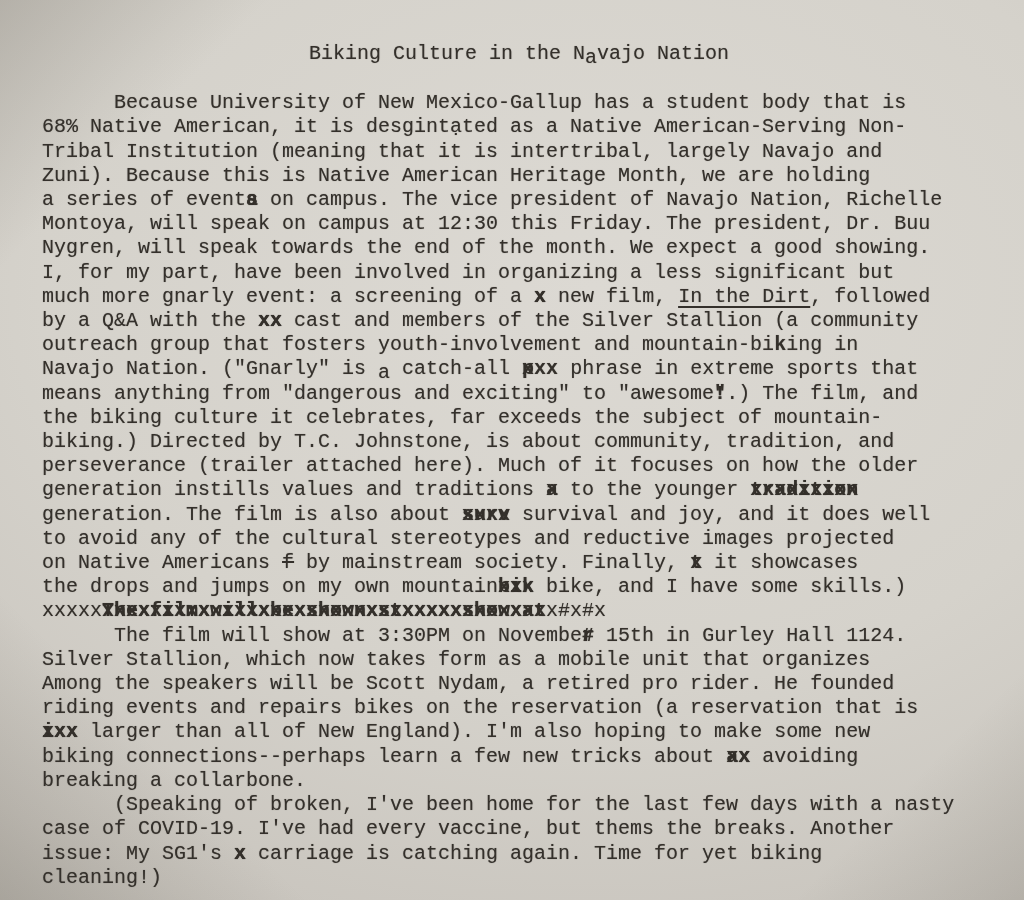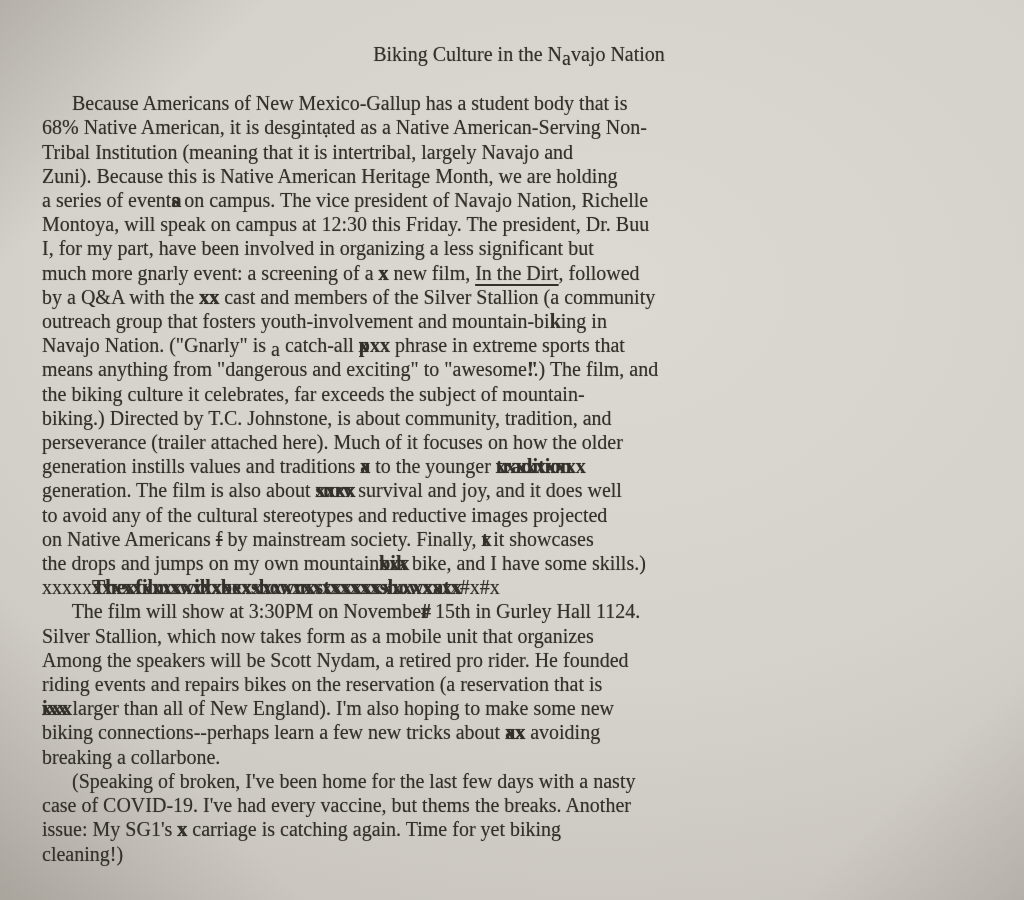--- a/index.html
+++ b/index.html
@@ -12,21 +12,21 @@
     width: 1024px;
     height: 900px;
     box-sizing: border-box;
     padding: 42px 28px 0 42px;
     overflow: hidden;
     background:
       linear-gradient(135deg, rgba(110,105,95,0.28) 0%, rgba(110,105,95,0) 14%),
       linear-gradient(45deg, rgba(110,105,95,0.30) 0%, rgba(110,105,95,0) 16%),
       linear-gradient(315deg, rgba(110,105,95,0.22) 0%, rgba(110,105,95,0) 12%),
       radial-gradient(120% 100% at 58% 32%, #dcd9d3 0%, #d5d2cb 45%, #c9c5be 75%, #b4b0a8 100%);
-    font-family: Liberation Serif, serif;
+    font-family: Liberation Mono, monospace;
     font-size: 20px;
     line-height: 24.2px;
     color: var(--ink, #34302b);
     text-shadow: 0 0 1px rgba(45, 42, 38, 0.45);
   }
   .title {
     text-align: center;
     margin-bottom: 25px;
     white-space: pre;
   }
@@ -56,26 +56,27 @@
     font-weight: 600;
   }
 </style>
 </head>
 <body>
 
 <div class="page">
   <div class="title" id="title-host"><span class="seg">Biking Culture in the N</span><span class="seg low">a</span><span class="seg">vajo Nation</span></div>
   <div id="body-host">
       <div>
-        <div class="line"><span class="seg">      Because Americans of New Mexico-Gallup has a student body that is</span></div>
+        <div class="line"><span class="seg">      Because University of New Mexico-Gallup has a student body that is</span></div>
         <div class="line"><span class="seg">68% Native American, it is desgintạted as a Native American-Serving Non-</span></div>
         <div class="line"><span class="seg">Tribal Institution (meaning that it is intertribal, largely Navajo and</span></div>
         <div class="line"><span class="seg">Zuni). Because this is Native American Heritage Month, we are holding</span></div>
         <div class="line"><span class="seg">a series of event</span><span class="seg xover" data-over="a">s</span><span class="seg"> on campus. The vice president of Navajo Nation, Richelle</span></div>
         <div class="line"><span class="seg">Montoya, will speak on campus at 12:30 this Friday. The president, Dr. Buu</span></div>
+        <div class="line"><span class="seg">Nygren, will speak towards the end of the month. We expect a good showing.</span></div>
         <div class="line"><span class="seg">I, for my part, have been involved in organizing a less significant but</span></div>
         <div class="line"><span class="seg">much more gnarly event: a screening of a </span><span class="seg xover" data-over="x">x</span><span class="seg"> new film, </span><span class="seg u">In the Dirt</span><span class="seg">, followed</span></div>
         <div class="line"><span class="seg">by a Q&amp;A with the </span><span class="seg xover" data-over="xx">xx</span><span class="seg"> cast and members of the Silver Stallion (a community</span></div>
         <div class="line"><span class="seg">outreach group that fosters youth-involvement and mountain-bi</span><span class="seg b">k</span><span class="seg">ing in</span></div>
         <div class="line"><span class="seg">Navajo Nation. ("Gnarly" is </span><span class="seg low">a</span><span class="seg"> catch-all </span><span class="seg xover" data-over="x">pxx</span><span class="seg"> phrase in extreme sports that</span></div>
         <div class="line"><span class="seg">means anything from "dangerous and exciting" to "awesome</span><span class="seg xover" data-over="&quot;">!</span><span class="seg">.) The film, and</span></div>
         <div class="line"><span class="seg">the biking culture it celebrates, far exceeds the subject of mountain-</span></div>
         <div class="line"><span class="seg">biking.) Directed by T.C. Johnstone, is about community, tradition, and</span></div>
         <div class="line"><span class="seg">perseverance (trailer attached here). Much of it focuses on how the older</span></div>
         <div class="line"><span class="seg">generation instills values and traditions </span><span class="seg xover" data-over="x">a</span><span class="seg"> to the younger </span><span class="seg xover" data-over="xxxxxxxxx">tradition</span></div>

